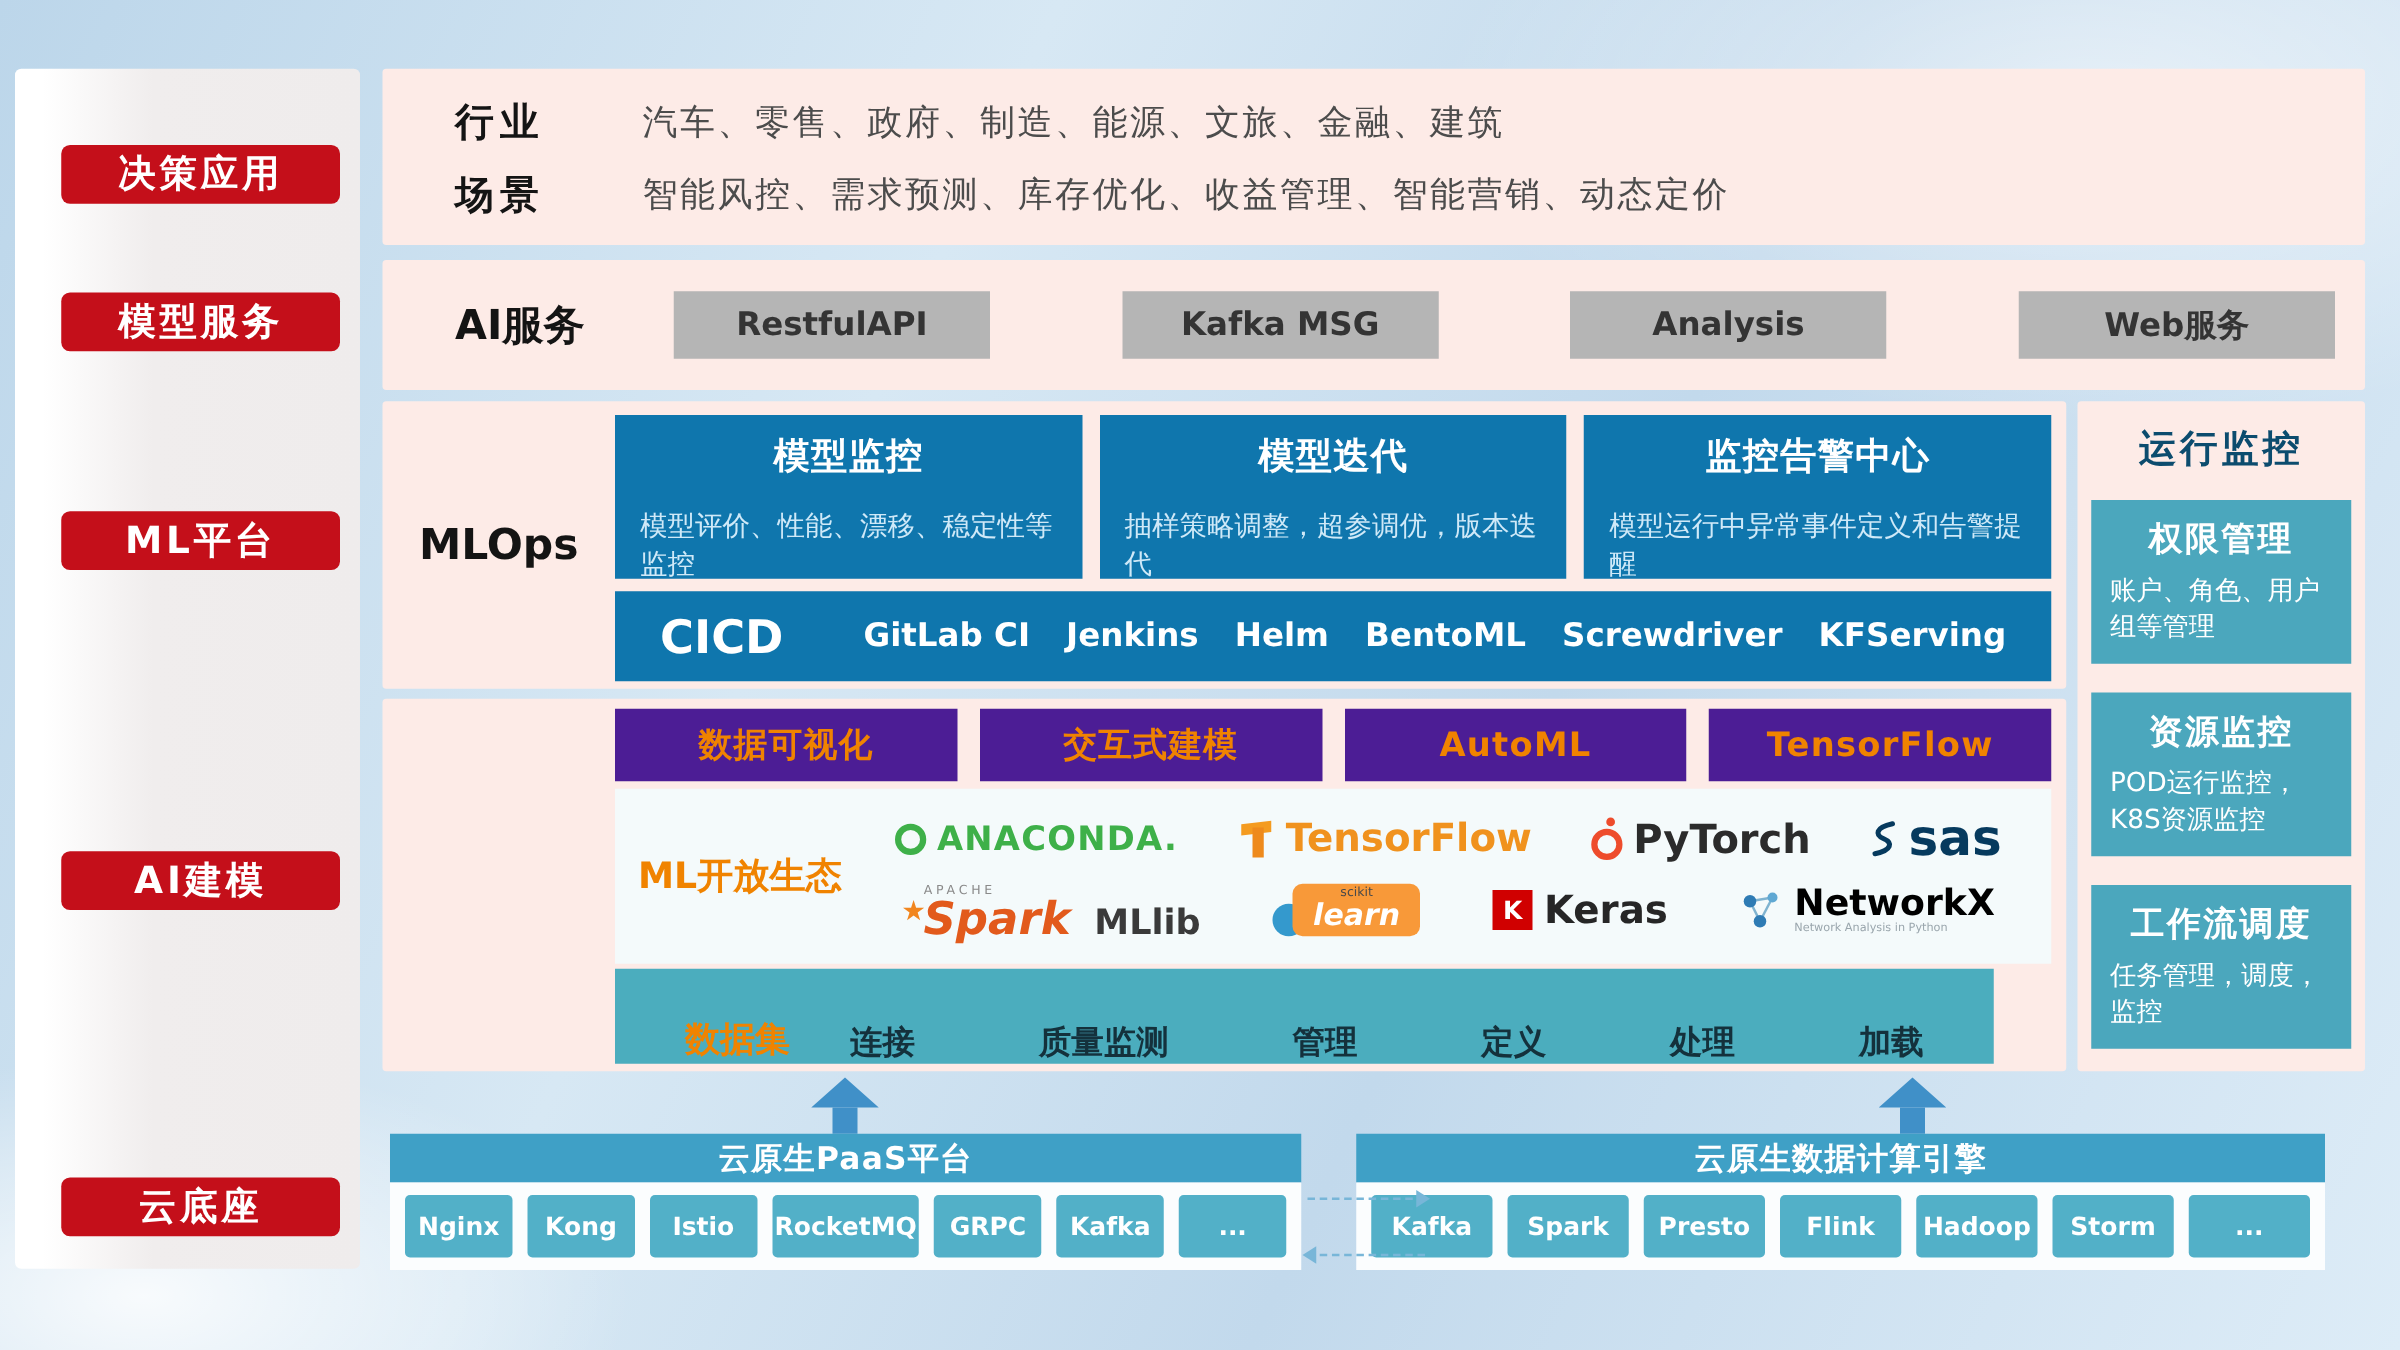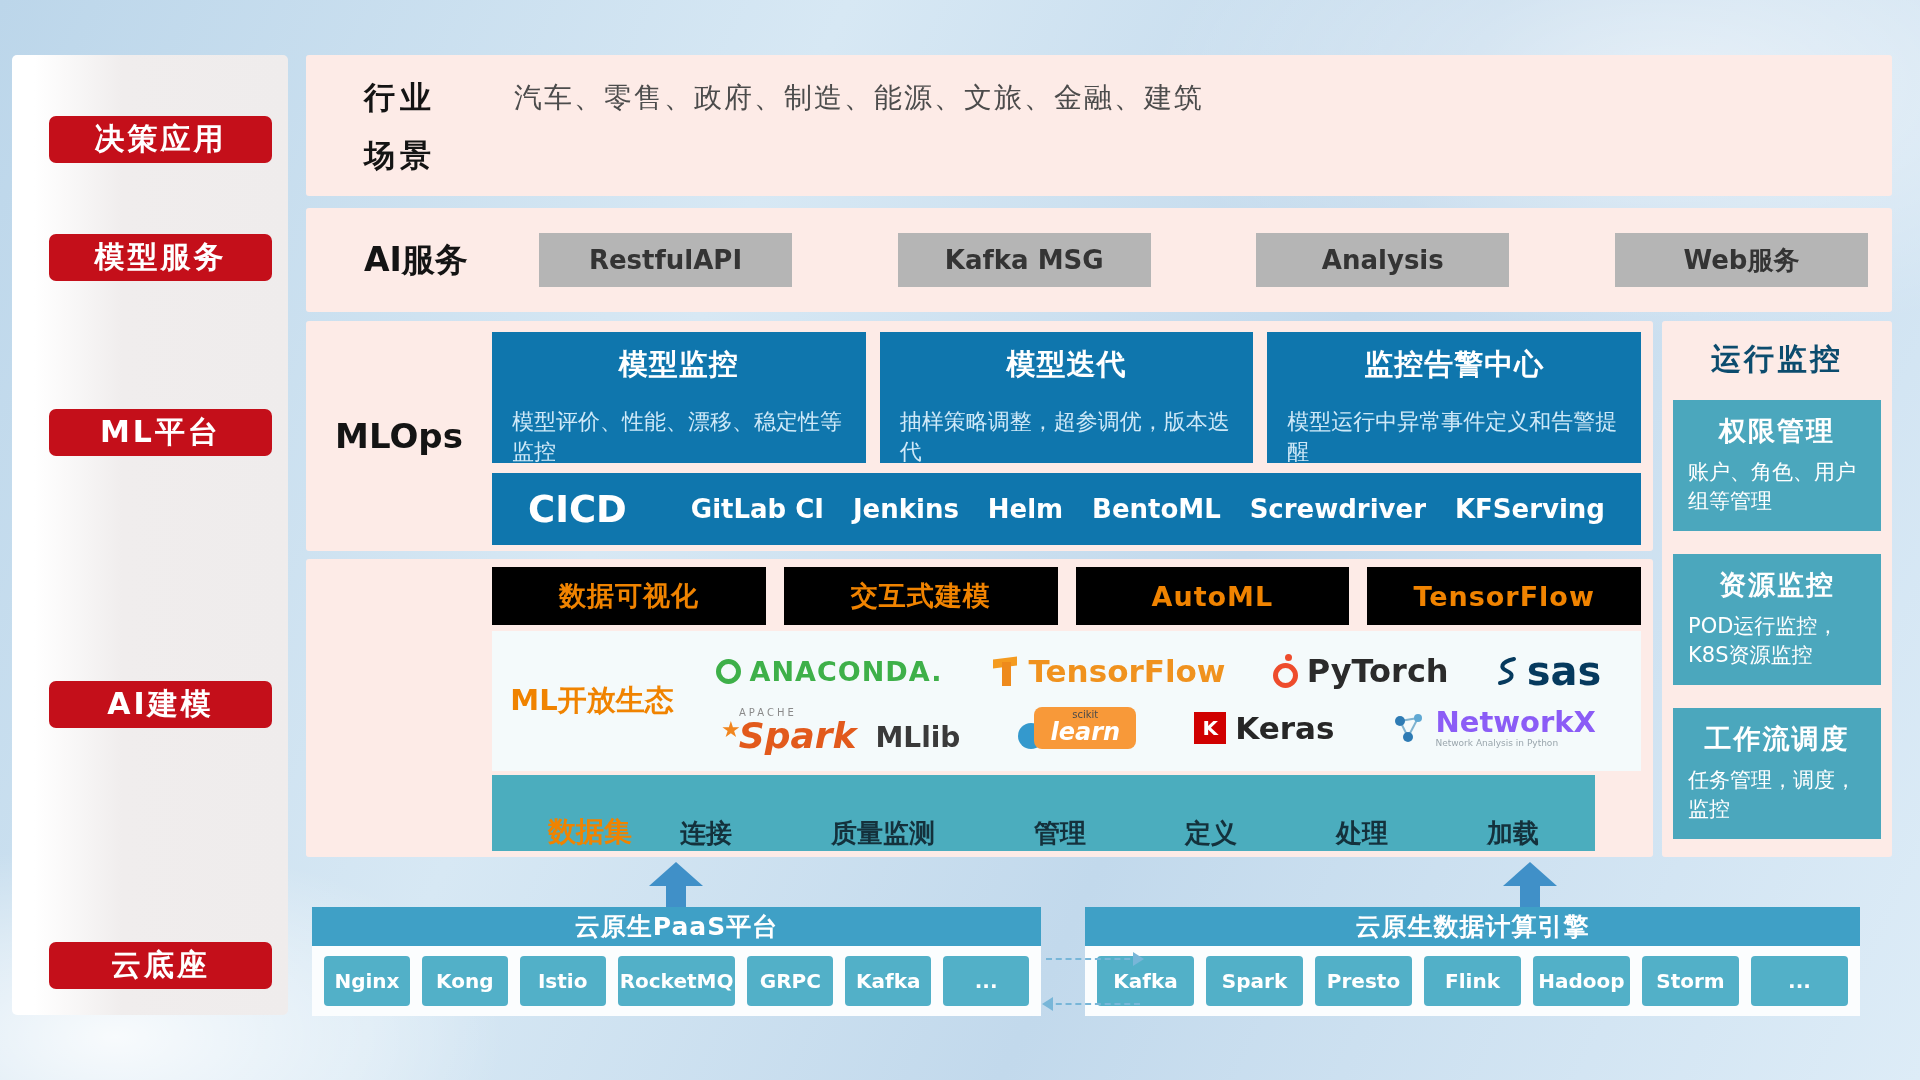--- a/index.html
+++ b/index.html
@@ -51,21 +51,21 @@
   .mlops-card .t { text-align:center; font-size:29px; font-weight:bold; margin-top:13px; letter-spacing:1px; }
   .mlops-card .d { margin:22px 20px 0; font-size:22px; color:#cfe9f8; line-height:1.35; }
   .cicd-bar { position:absolute; left:186px; top:152px; width:1149px; height:72px; background:#0f76ad;
     display:flex; align-items:center; padding:0 36px; color:#fff; }
   .cicd-label { font-size:37px; font-weight:bold; margin-right:64px; }
   .cicd-items { flex:1; display:flex; justify-content:space-between; align-items:center;
     font-size:26px; font-weight:600; }
 
   
   .mllab-tools { position:absolute; left:186px; top:8px; width:1149px; display:flex; gap:18px; }
-  .tool-btn { flex:1; height:58px; background:#000000; color:#f08300; font-weight:bold; font-size:27px;
+  .tool-btn { flex:1; height:58px; background:#4c1d95; color:#f08300; font-weight:bold; font-size:27px;
     display:flex; align-items:center; justify-content:center; letter-spacing:1px; }
   .eco { position:absolute; left:186px; top:72px; width:1149px; height:140px; background:#f4fafb;
     display:flex; align-items:center; }
   .eco-label { width:200px; text-align:center; font-size:29px; font-weight:bold; color:#f08300; }
   .eco-logos { flex:1; display:flex; flex-direction:column; justify-content:center; gap:8px; padding-right:16px; }
   .eco-row { display:flex; align-items:center; justify-content:space-around; }
   .logo { display:flex; align-items:center; gap:9px; }
   .mllab-data { position:absolute; left:186px; top:216px; width:1103px; height:76px; background:#4badbe;
     display:flex; align-items:flex-end; padding:0 56px; }
   .data-label { font-size:28px; font-weight:bold; color:#f08300; margin-right:48px; }
@@ -93,21 +93,21 @@
   .sk-logo { position:relative; padding-left:16px; }
   .sk-circle { position:absolute; left:0; top:16px; width:26px; height:26px; background:#3499cd; border-radius:50%; }
   .sk-blob { position:relative; display:flex; flex-direction:column; align-items:center;
     background:#f89939; border-radius:8px; padding:3px 16px 5px; }
   .sk-top { font-size:10px; color:#4a4a4a; line-height:1; }
   .sk-main { font-size:24px; font-weight:bold; font-style:italic; color:#fff; line-height:1; }
   .keras-box { width:32px; height:32px; background:#d00000; color:#fff; display:flex; align-items:center;
     justify-content:center; font-weight:bold; font-size:20px; }
   .keras-text { font-size:31px; font-weight:bold; color:#262626; }
   .nx-col { display:flex; flex-direction:column; line-height:1.1; }
-  .nx-name { font-size:29px; font-weight:bold; color:#8b5cf6; }
+  .nx-name { font-size:29px; font-weight:bold; color:#000000; }
   .nx-sub { font-size:9px; color:#9aa6ad; }
 
   
   .monitor-title { text-align:center; font-size:30px; font-weight:bold; color:#0c4c6e; letter-spacing:3px; }
   .monitor-cards { margin-top:20px; display:flex; flex-direction:column; gap:23px; padding:0 11px; }
   .monitor-card { height:131px; background:#4ba7bd; color:#fff; }
   .monitor-card .t { text-align:center; font-size:27px; font-weight:bold; margin-top:13px; letter-spacing:2px; }
   .monitor-card .d { margin:9px 15px 0; font-size:21px; line-height:1.4; }
 
   
@@ -147,20 +147,21 @@
   </aside>
 
   <section class="panel panel-apps">
     <div class="apps-inner">
       <div class="apps-row">
         <span class="apps-label">行业</span>
         <span class="apps-value">汽车、零售、政府、制造、能源、文旅、金融、建筑</span>
       </div>
       <div class="apps-row">
         <span class="apps-label">场景</span>
+        <span class="apps-value">智能风控、需求预测、库存优化、收益管理、智能营销、动态定价</span>
       </div>
     </div>
   </section>
 
   <section class="panel panel-service">
     <div class="service-inner">
       <span class="service-label">AI服务</span>
       <div class="service-btns">
         <div class="service-btn">RestfulAPI</div>
         <div class="service-btn">Kafka MSG</div>

